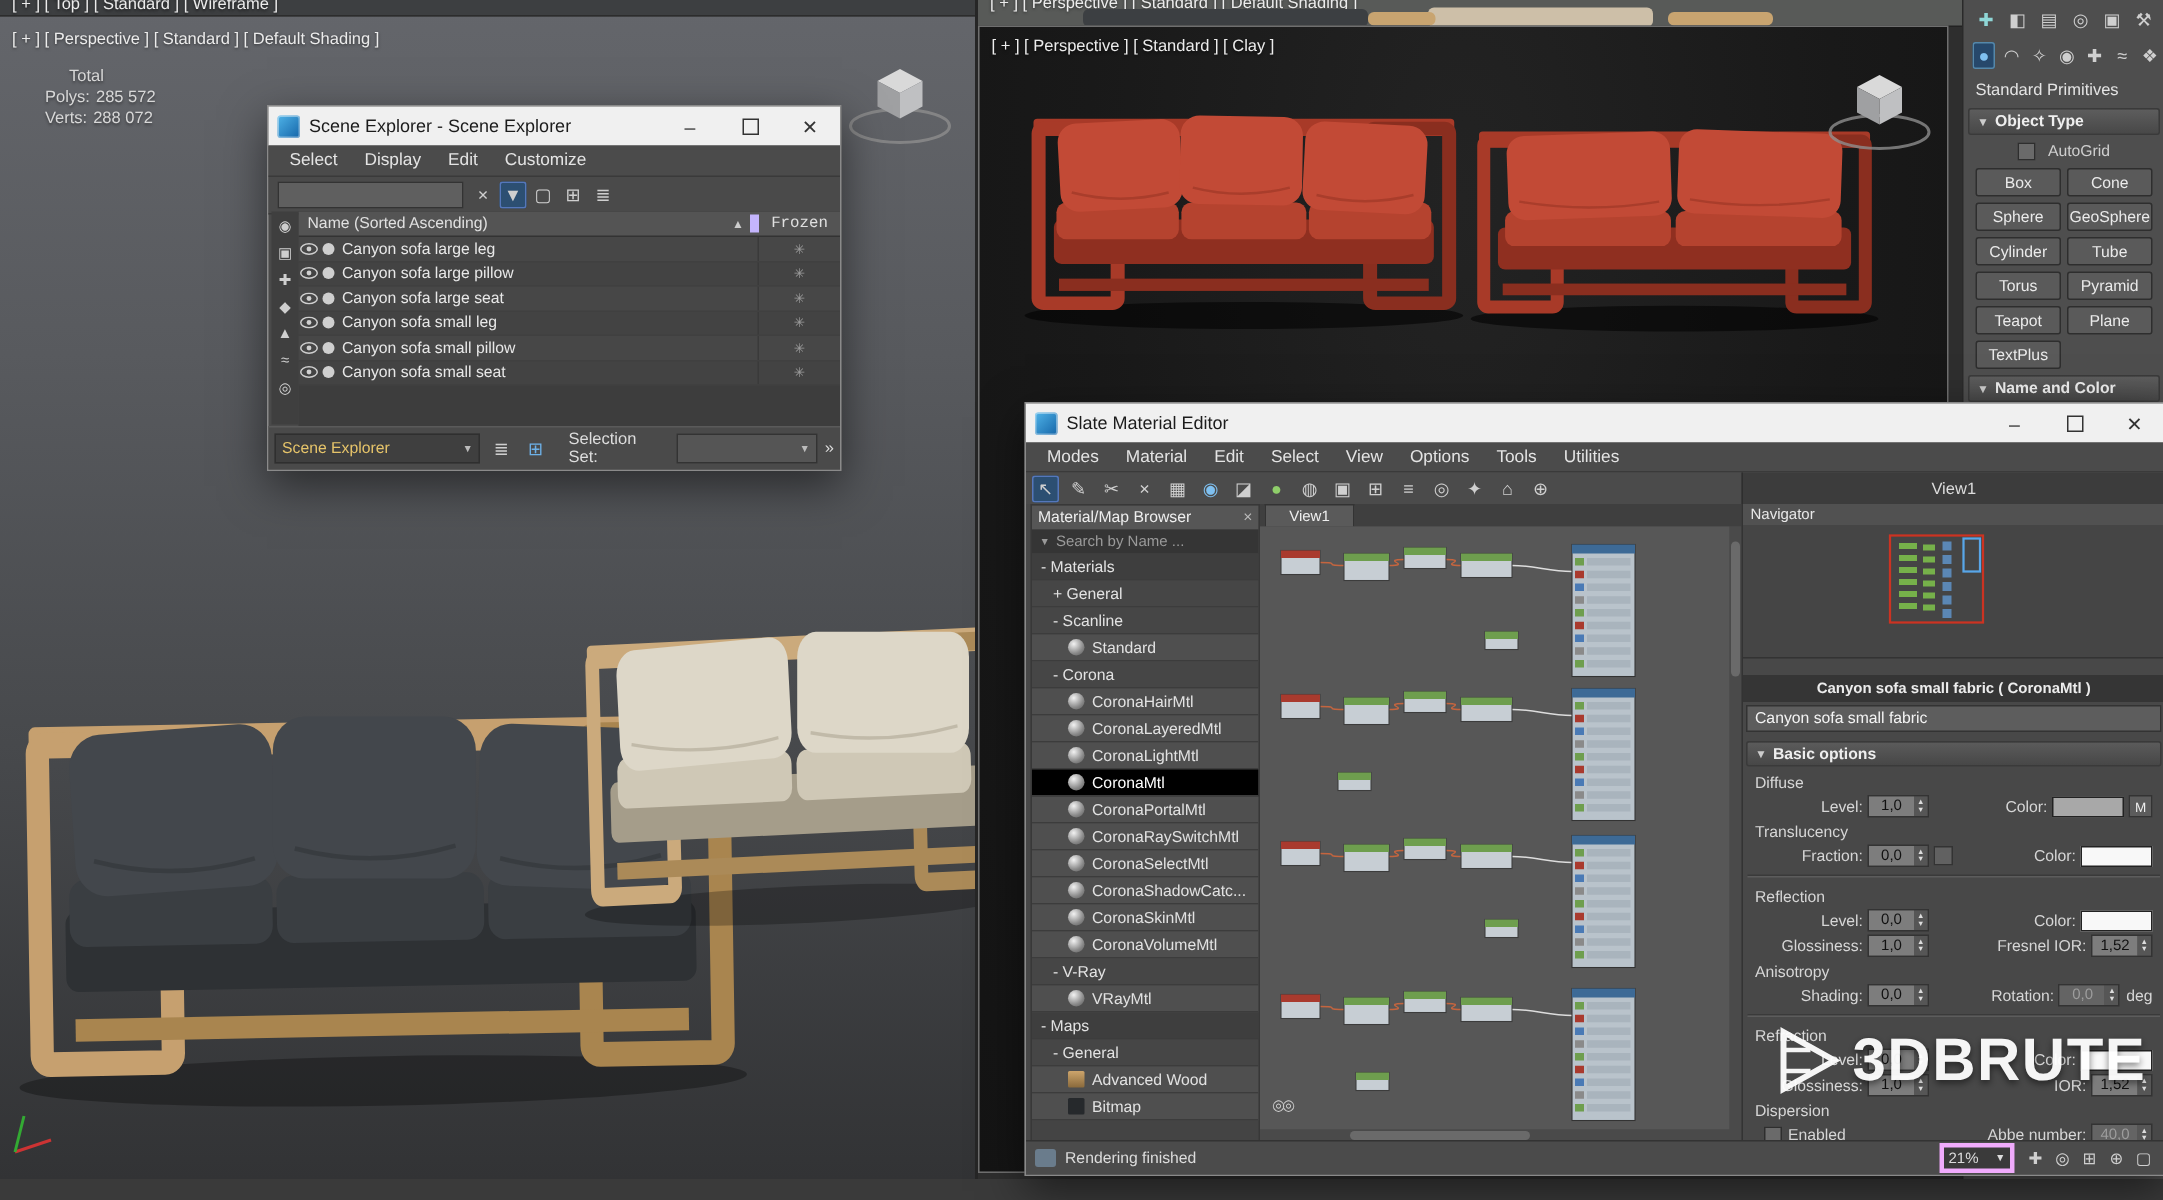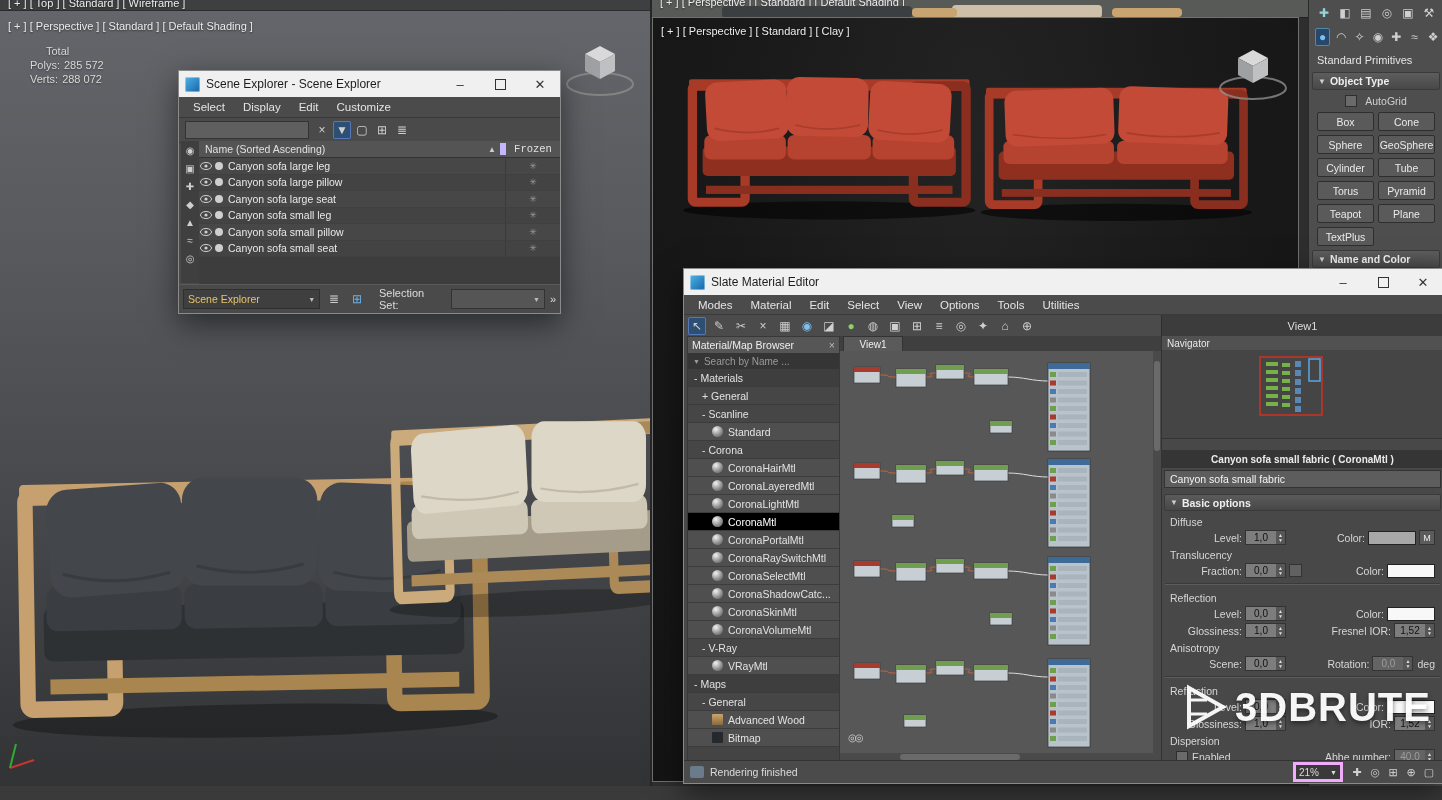--- a/index.html
+++ b/index.html
@@ -774,21 +774,21 @@
               <span class="spa">▲<br>▼</span>
             </span>
           <span class="plbl mlauto">Fresnel IOR:</span>
           <span class="spin">
               <span class="spv">1,52</span>
               <span class="spa">▲<br>▼</span>
             </span>
         </div>
         <div class="psec">Anisotropy</div>
         <div class="prow">
-          <span class="plbl w1">Scene:</span>
+          <span class="plbl w1">Shading:</span>
           <span class="spin">
               <span class="spv">0,0</span>
               <span class="spa">▲<br>▼</span>
             </span>
           <span class="plbl mlauto">Rotation:</span>
           <span class="spin">
               <span class="spv gray">0,0</span>
               <span class="spa">▲<br>▼</span>
             </span>
           <span style="margin-left:4px;">deg</span>

